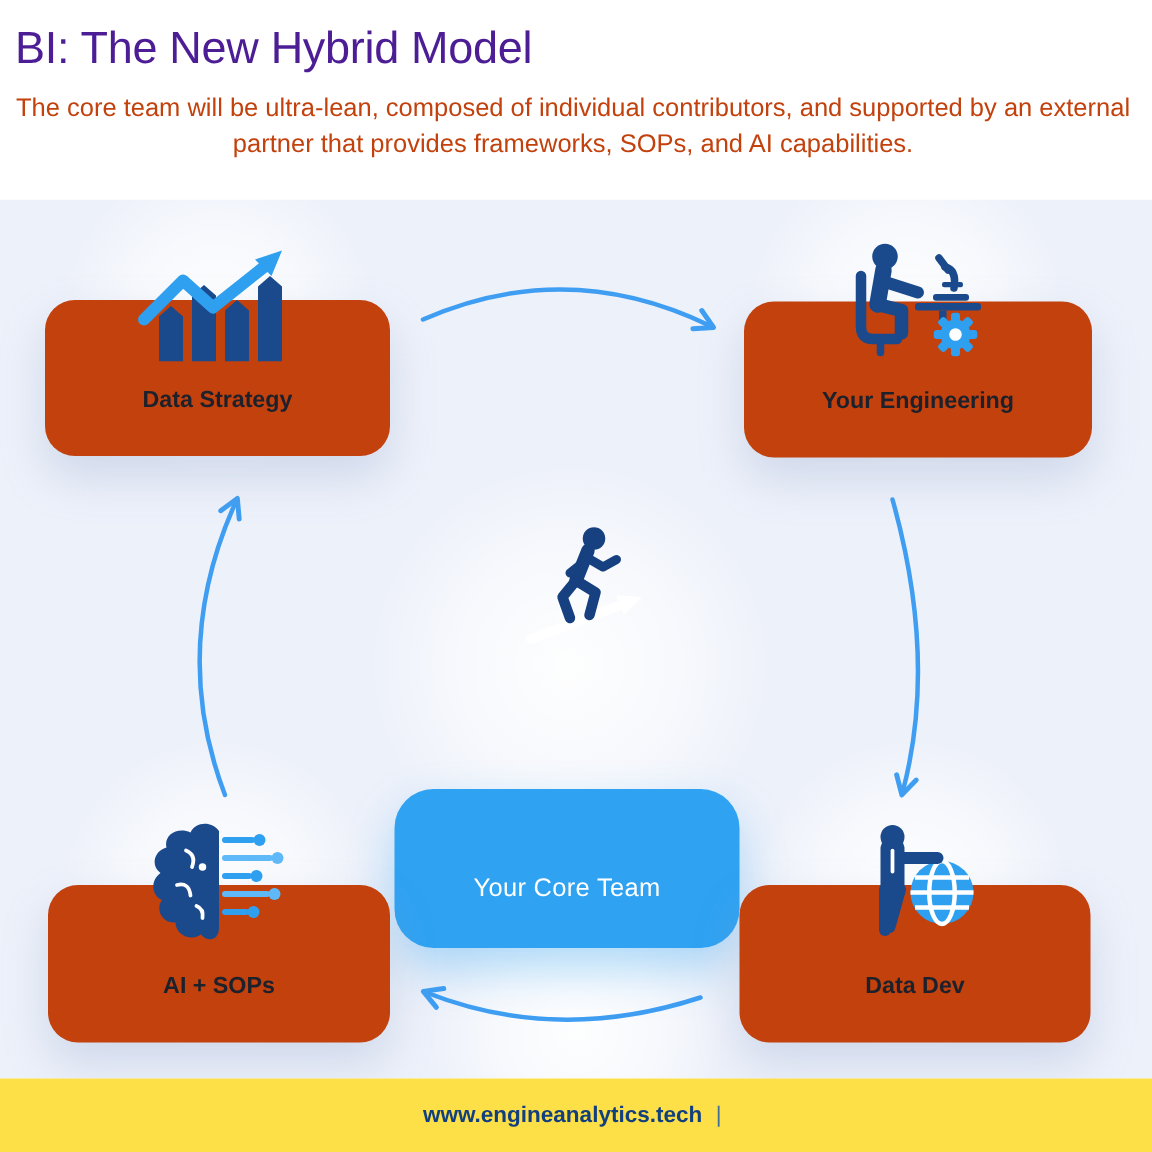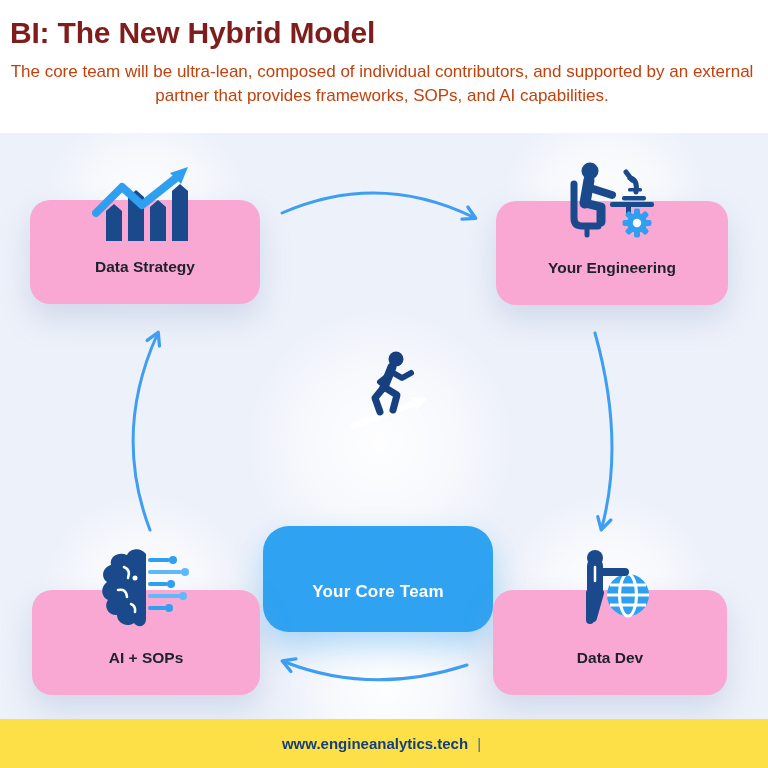--- a/index.html
+++ b/index.html
@@ -2,40 +2,40 @@
 <html><head>
 <meta charset="utf-8">
 <title>BI: The New Hybrid Model</title>
 <style>
   * { margin:0; padding:0; box-sizing:border-box; }
   body { background:#ffffff; font-family:"Liberation Sans", sans-serif; }
   .frame { position:relative; width:768px; height:768px; background:#ffffff; overflow:hidden; }
 
   
   .header { position:absolute; top:0; left:0; width:768px; height:133px; background:#ffffff; padding:15px 10px 0 10px; z-index:5; }
-  .page-title { font-size:30px; font-weight:700; color:#7f1d1d; letter-spacing:-0.2px; line-height:1.2; }
+  .page-title { font-size:30px; font-weight:400; color:#4c1d95; letter-spacing:-0.2px; line-height:1.2; }
   .page-subtitle { margin-top:9px; font-size:17px; line-height:1.42; color:#c2410c; max-width:744px;text-align:center; }
 
   
   .canvas { position:absolute; top:133px; left:0; width:768px; height:586px; background:#edf1fa; }
   .glow { position:absolute; border-radius:50%; background:radial-gradient(circle, rgba(255,255,255,0.95) 0%, rgba(255,255,255,0.55) 38%, rgba(255,255,255,0) 68%); z-index:1; }
   .arrows-svg { position:absolute; top:0; left:0; z-index:2; }
 
   
   .node-icon { position:absolute; z-index:4; }
-  .node-card { position:absolute; width:230px; height:104px; background:#f9a8d4; border-radius:20px;
+  .node-card { position:absolute; width:230px; height:104px; background:#c2410c; border-radius:20px;
                box-shadow:0 14px 30px rgba(140,160,200,0.30); z-index:3;
                display:flex; align-items:center; justify-content:center; padding-top:30px;text-align:right; }
   .node-card span { font-size:15.5px; font-weight:700; color:#1d212b; }
 
   
   .center-box { position:absolute; left:263px; top:393px; width:230px; height:106px; background:#2fa2f2; border-radius:26px;
                 box-shadow:0 14px 30px rgba(47,162,242,0.35); z-index:3;
                 display:flex; align-items:center; justify-content:center; padding-top:26px; }
-  .center-box span { font-size:17px; font-weight:700; color:#ffffff; letter-spacing:0.2px; }
+  .center-box span { font-size:17px; font-weight:400; color:#ffffff; letter-spacing:0.2px; }
 
   
   .footer { position:absolute; left:0; top:719px; width:768px; height:49px; background:#fde047;
             display:flex; align-items:center; justify-content:center; z-index:5; }
   .footer .site { font-size:15px; font-weight:700; color:#123f7d; }
   .footer .sep { font-size:15px; color:#41709f; margin:0 5px 0 9px; }
   .footer .email { font-size:15px; color:#41709f; }
 </style>
 </head>
 <body>

